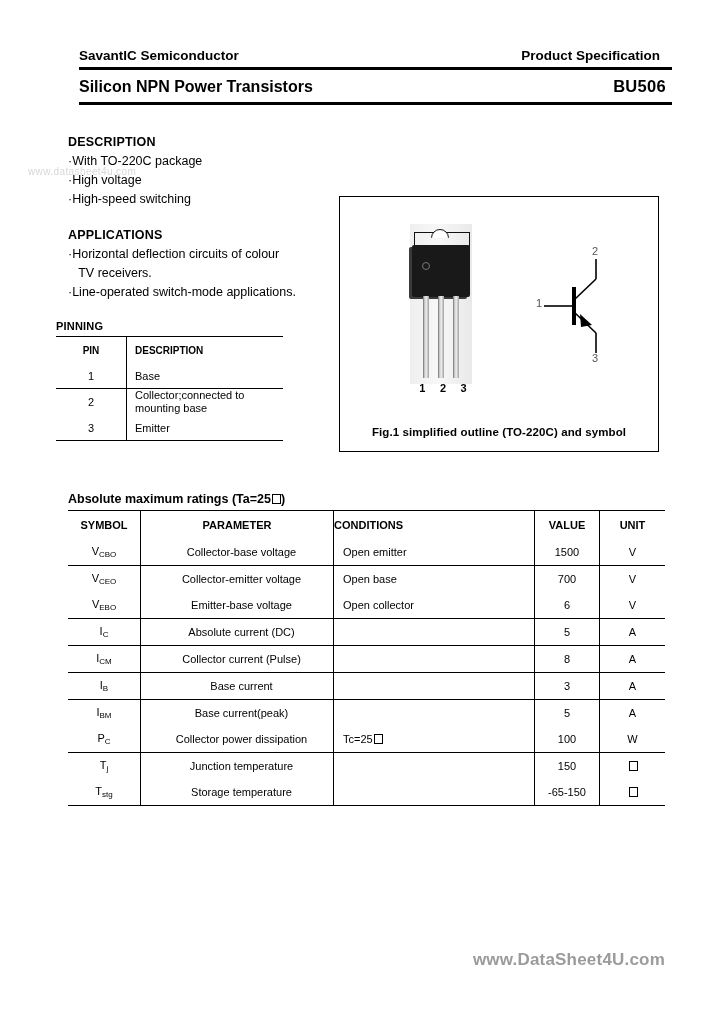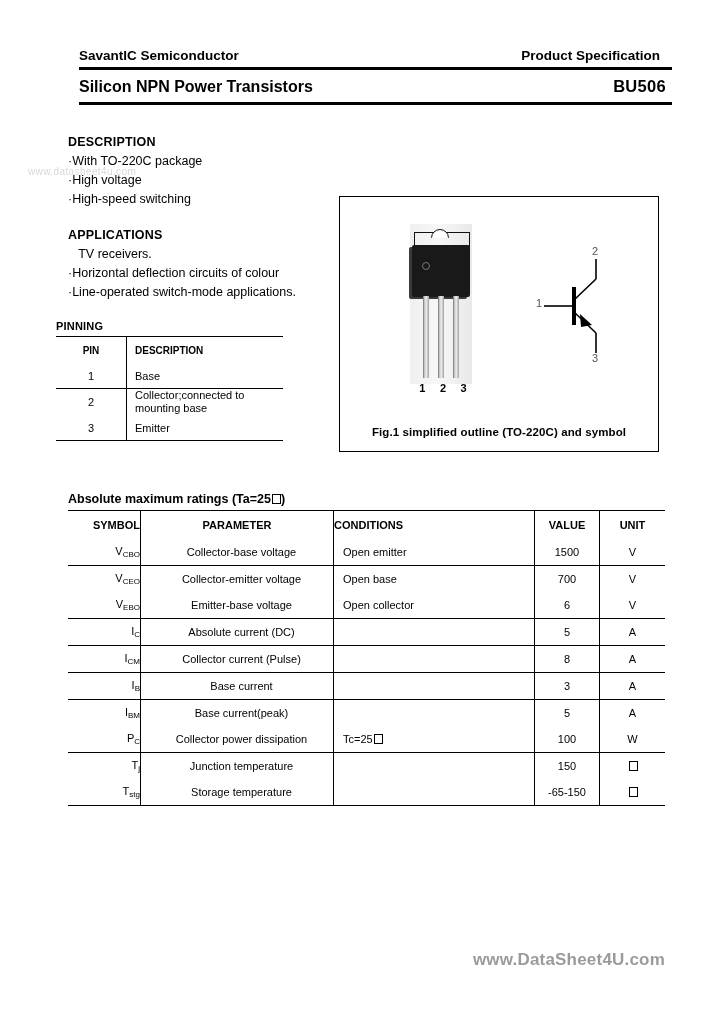--- a/index.html
+++ b/index.html
@@ -227,21 +227,21 @@
   table.rt th, table.rt td {
     padding: 0;
     vertical-align: middle;
     height: 26px;
   }
   table.rt thead th {
     font-weight: bold;
     text-align: center;
     height: 28px;
   }
-  table.rt .c-sym  { width: 72px;  text-align: right; }
+  table.rt .c-sym  { width: 72px;  text-align: center; }
   table.rt .c-par  { width: 192px; text-align: center; padding-left: 9px; }
   table.rt .c-con  { width: 200px; text-align: left; padding-left: 9px; }
   table.rt .c-val  { width: 64px;  text-align: center; }
   table.rt .c-uni  { width: 65px;  text-align: center; }
   table.rt .vl { border-left: 1.3px solid #000; }
   .rt-top  { border-top: 1.6px solid #000; }
   .rt-sep  { border-top: 1.6px solid #000; }
   .rt-bot  { border-bottom: 1.6px solid #000; }
   .sub { font-size: 8px; vertical-align: -2px; letter-spacing: 0; }
   .degbox {
@@ -276,22 +276,22 @@
   <div class="bullets">
     <div>·With TO-220C package</div>
     <div>·High voltage</div>
     <div>·High-speed switching</div>
   </div>
 </div>
 
 <div id="app-block">
   <div class="section-title">APPLICATIONS</div>
   <div class="bullets">
+    <div>·Horizontal deflection circuits of colour</div>
     <div>   TV receivers.</div>
-    <div>·Horizontal deflection circuits of colour</div>
     <div>·Line-operated switch-mode applications.</div>
   </div>
 </div>
 
 <div id="pinning-block">
   <div class="section-title">PINNING</div>
   <table class="pin">
     <thead>
       <tr class="pin-top">
         <th class="c-pin">PIN</th>

